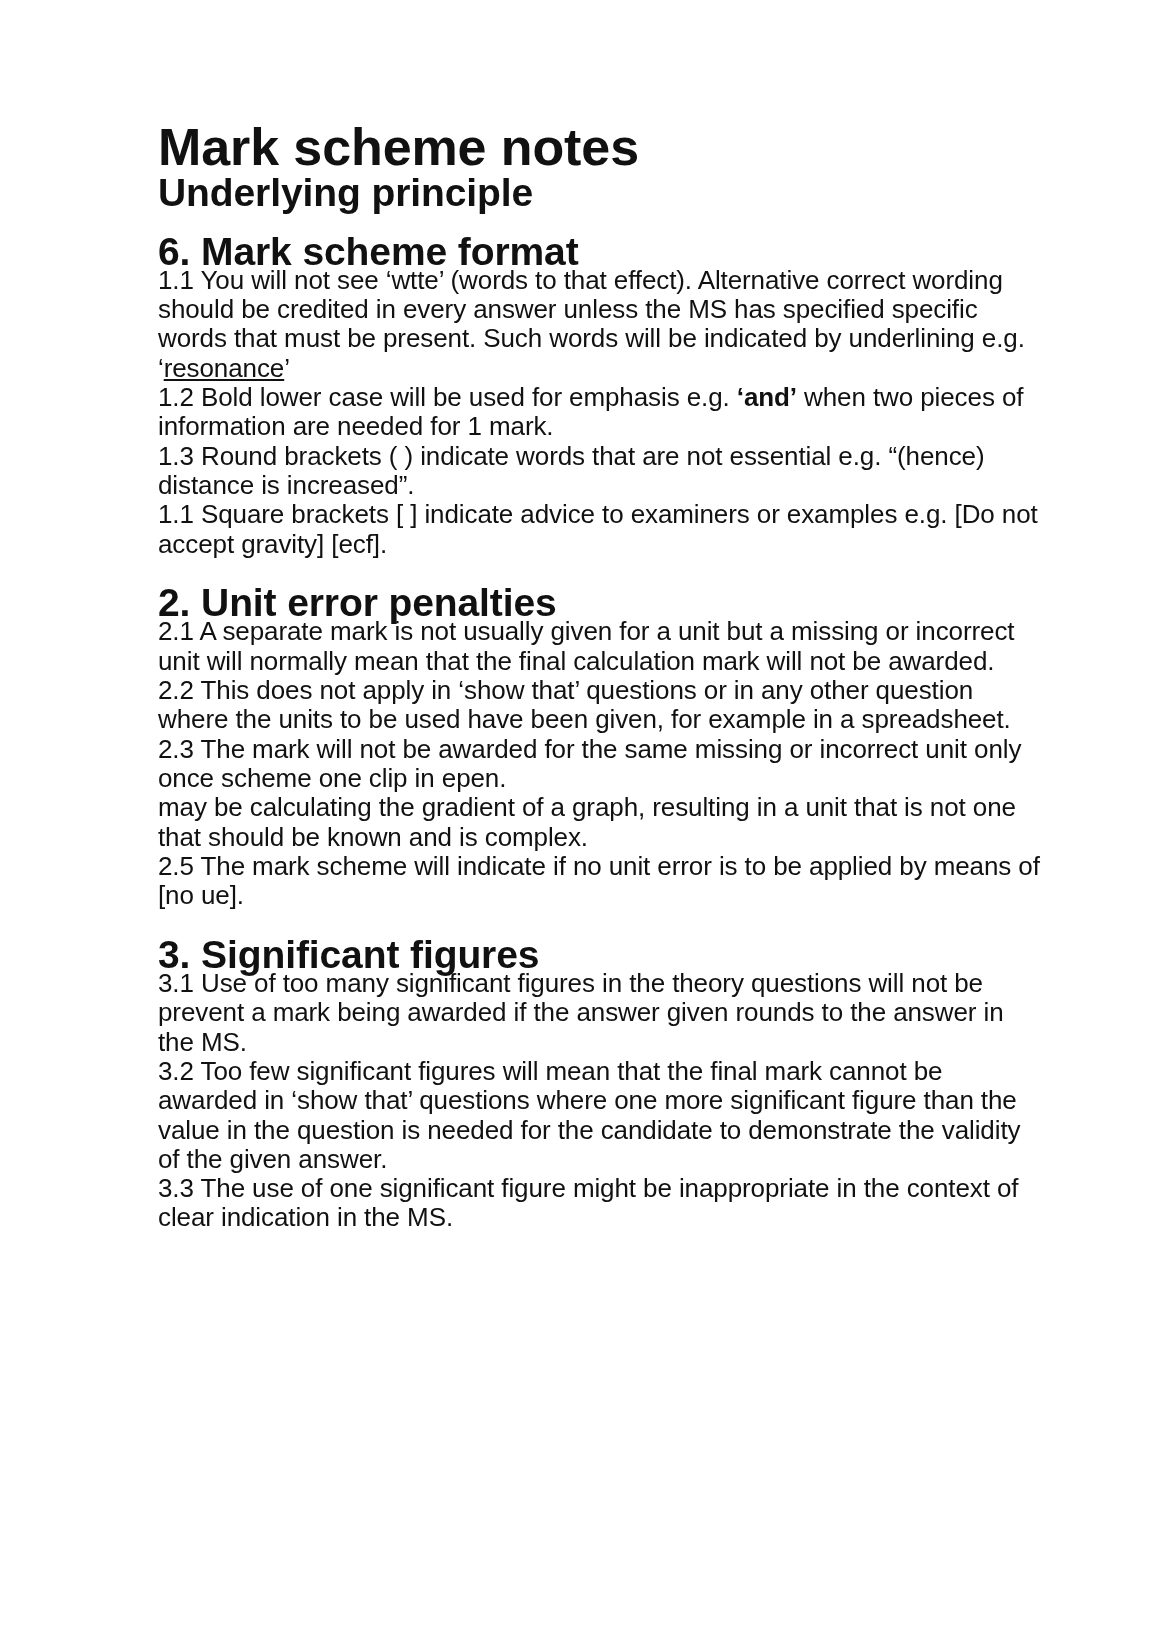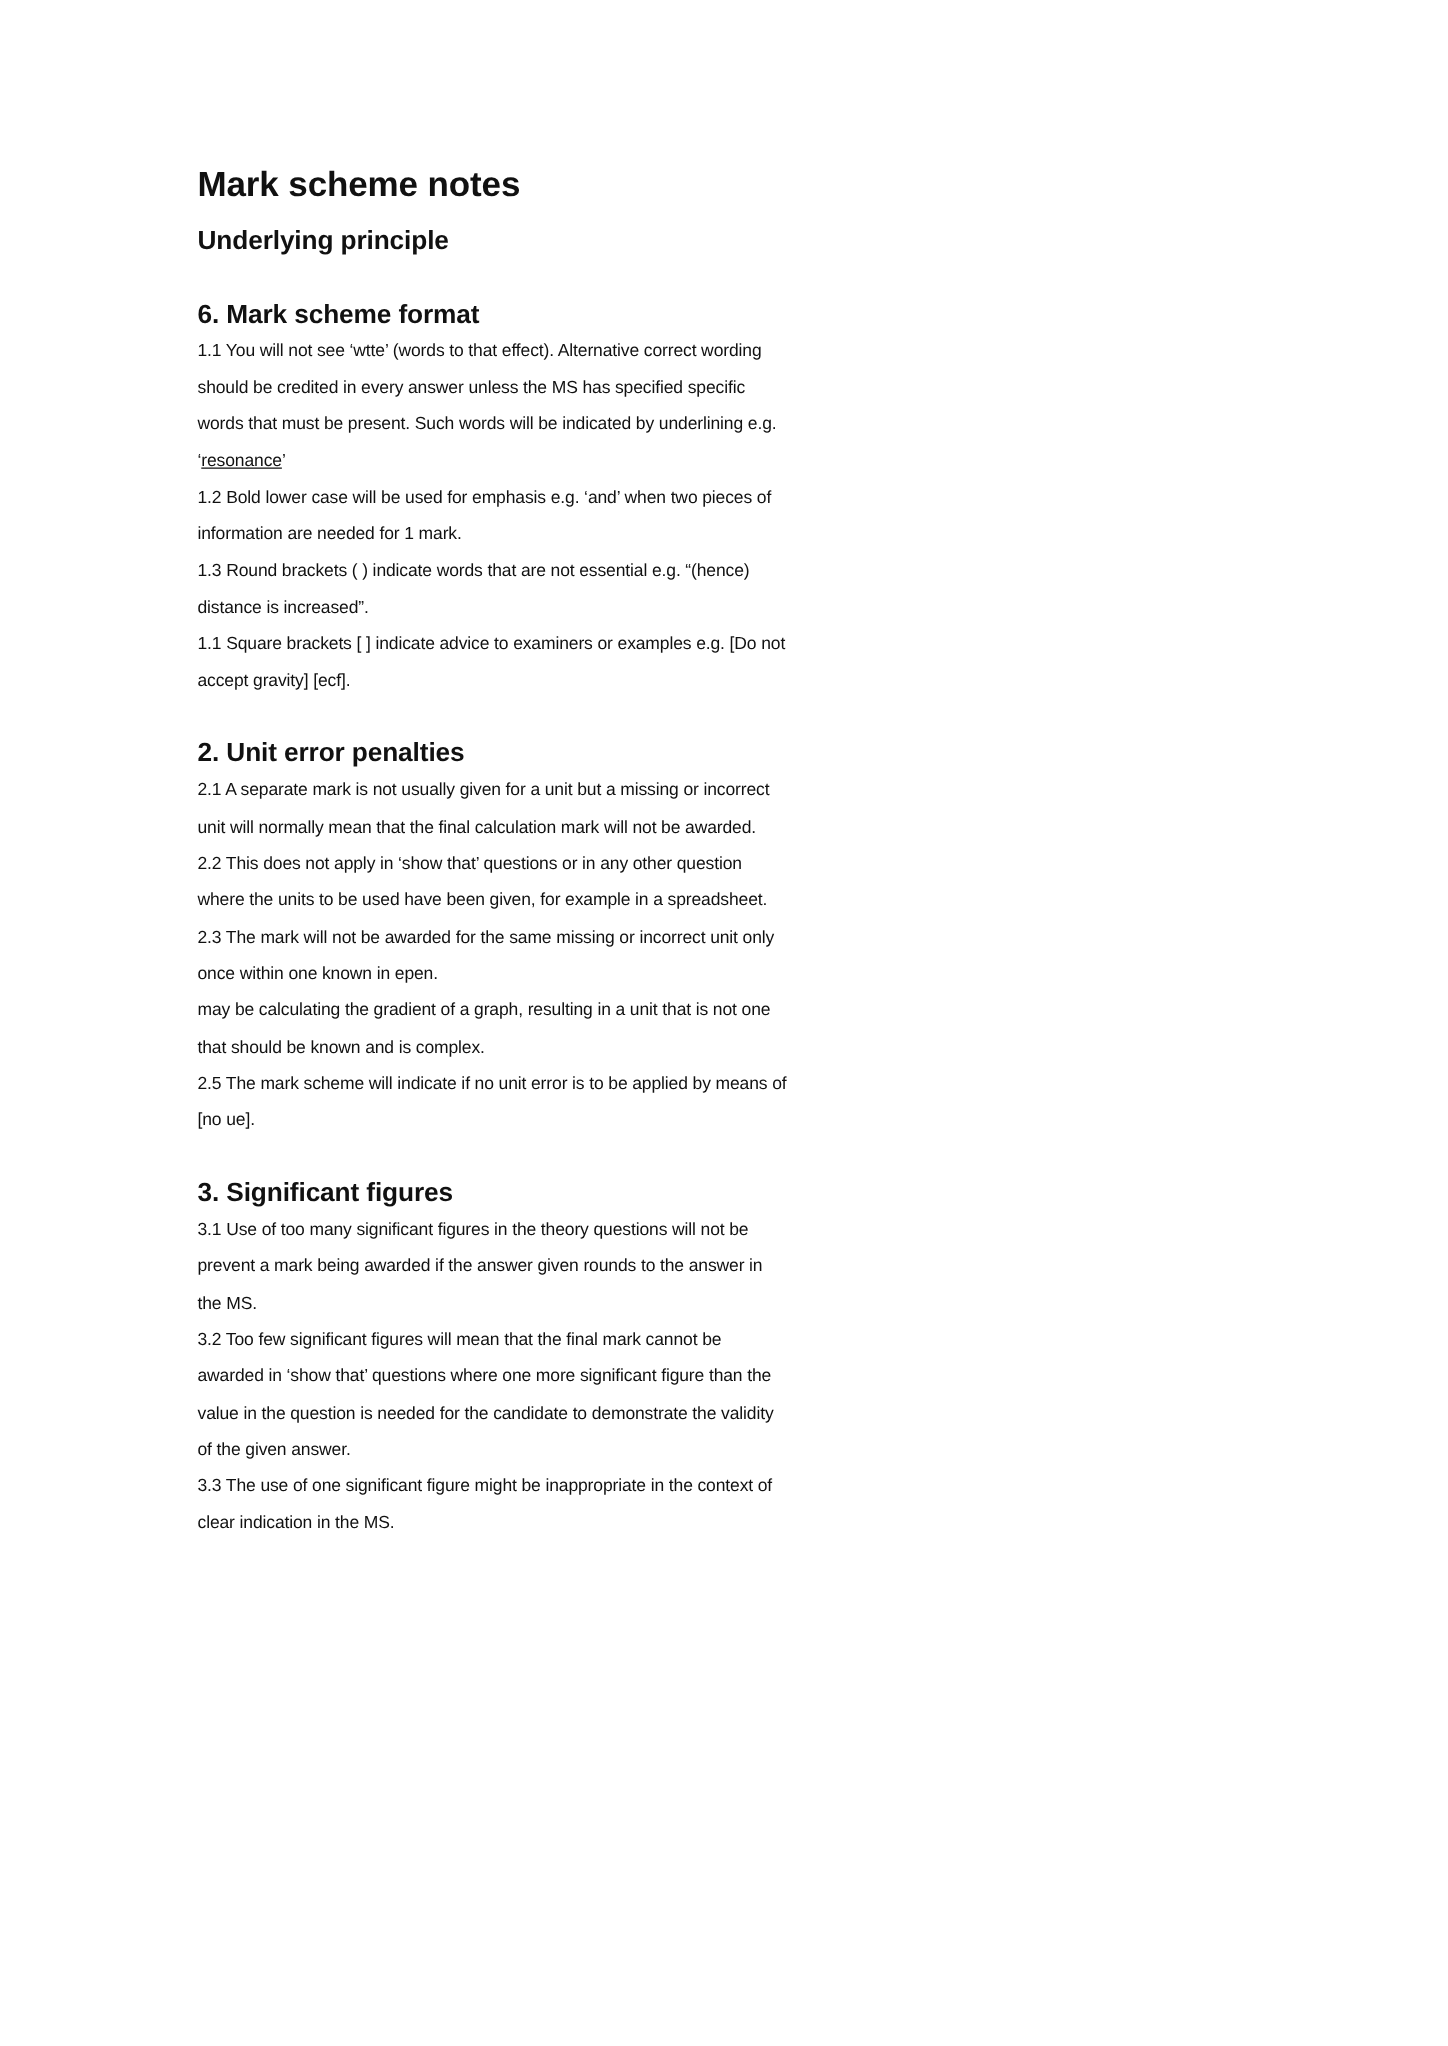--- a/index.html
+++ b/index.html
@@ -13,39 +13,39 @@
       position: relative;
       overflow: hidden;
       font-family: "Liberation Sans", "DejaVu Sans", sans-serif;
       color: #111111;
     }
     .page {
       position: absolute;
       left: 158px;
       top: 133px;
       width: 760px;
-      font-size: 14px;
+      font-size: 26px;
       line-height: 29.3px;
       letter-spacing: -0.1px;
     }
     .title {
       font-weight: bold;
       margin: 0;
       height: 29px;
     }
     .gap-title { height: 16px; }
     .heading {
       font-weight: bold;
       margin: 0;
     }
     .para { margin: 0; }
     .line { display: block; white-space: nowrap; }
     .blank { height: 29.3px; }
     .u { text-decoration: underline; }
-    .b { font-weight: normal; }
+    .b { font-weight: bold; }
   </style>
 </head>
 <body>
 
 <div class="page">
 
   <h1 class="title">Mark scheme notes</h1>
   <div class="gap-title"></div>
 
   <section>
@@ -73,21 +73,21 @@
   <div class="blank"></div>
 
   <section>
     <h2 class="heading">2. Unit error penalties</h2>
     <p class="para">
       <span class="line">2.1 A separate mark is not usually given for a unit but a missing or incorrect</span>
       <span class="line">unit will normally mean that the final calculation mark will not be awarded.</span>
       <span class="line">2.2 This does not apply in ‘show that’ questions or in any other question</span>
       <span class="line">where the units to be used have been given, for example in a spreadsheet.</span>
       <span class="line">2.3 The mark will not be awarded for the same missing or incorrect unit only</span>
-      <span class="line">once within one known in epen.</span>
+      <span class="line">once scheme one clip in epen.</span>
       <span class="line">may be calculating the gradient of a graph, resulting in a unit that is not one</span>
       <span class="line">that should be known and is complex.</span>
       <span class="line">2.5 The mark scheme will indicate if no unit error is to be applied by means of</span>
       <span class="line">[no ue].</span>
     </p>
   </section>
 
   <div class="blank"></div>
 
   <section>

